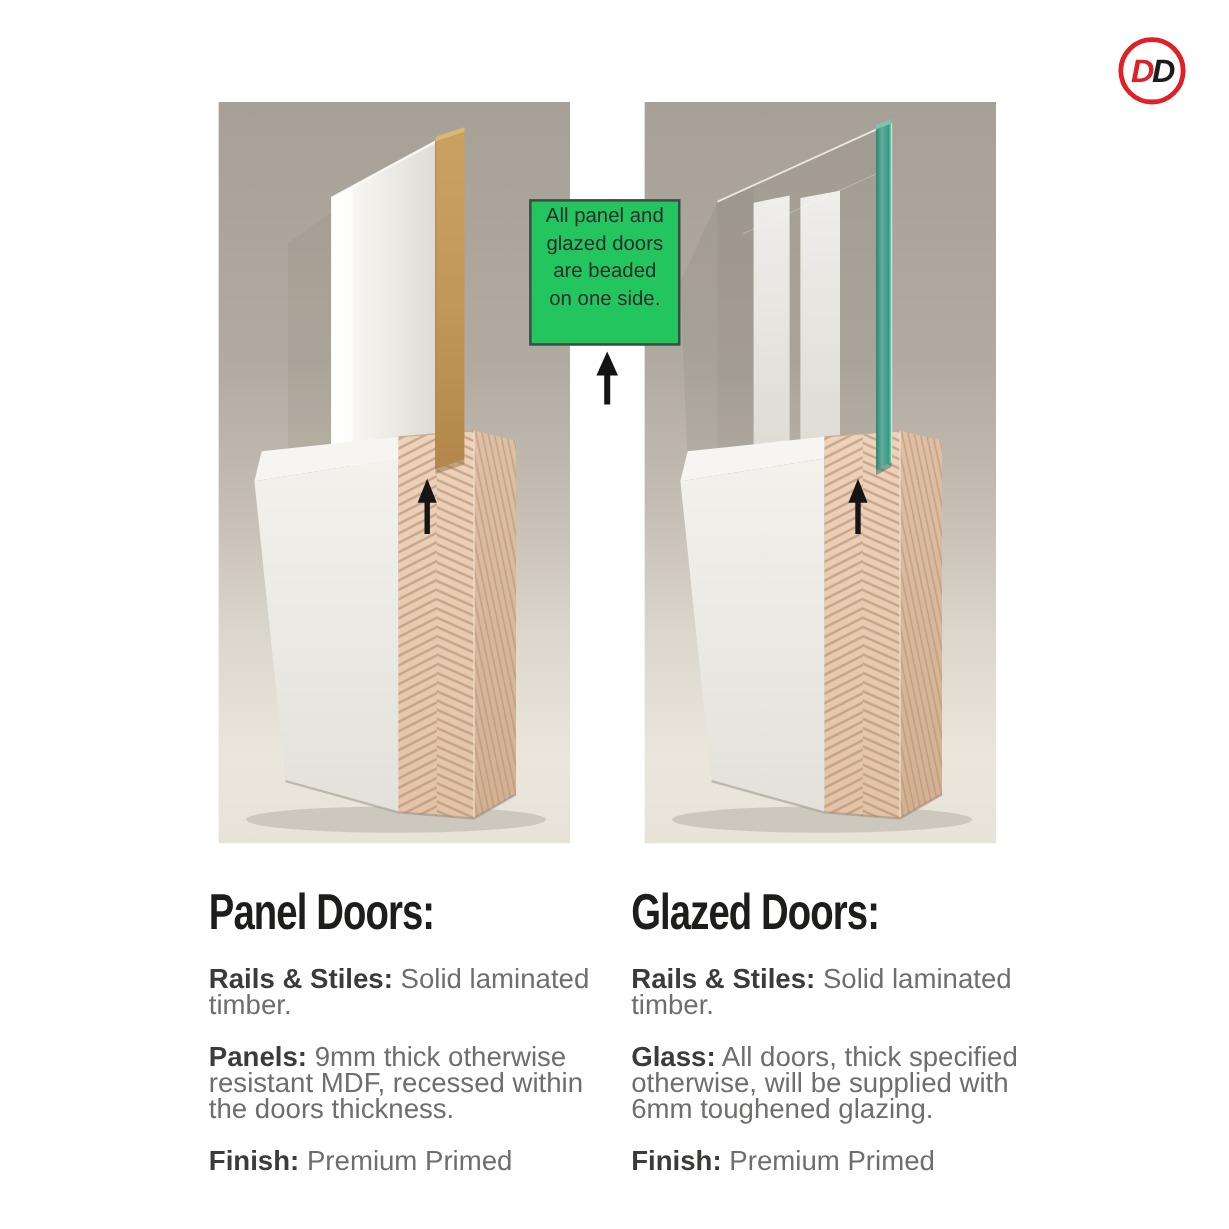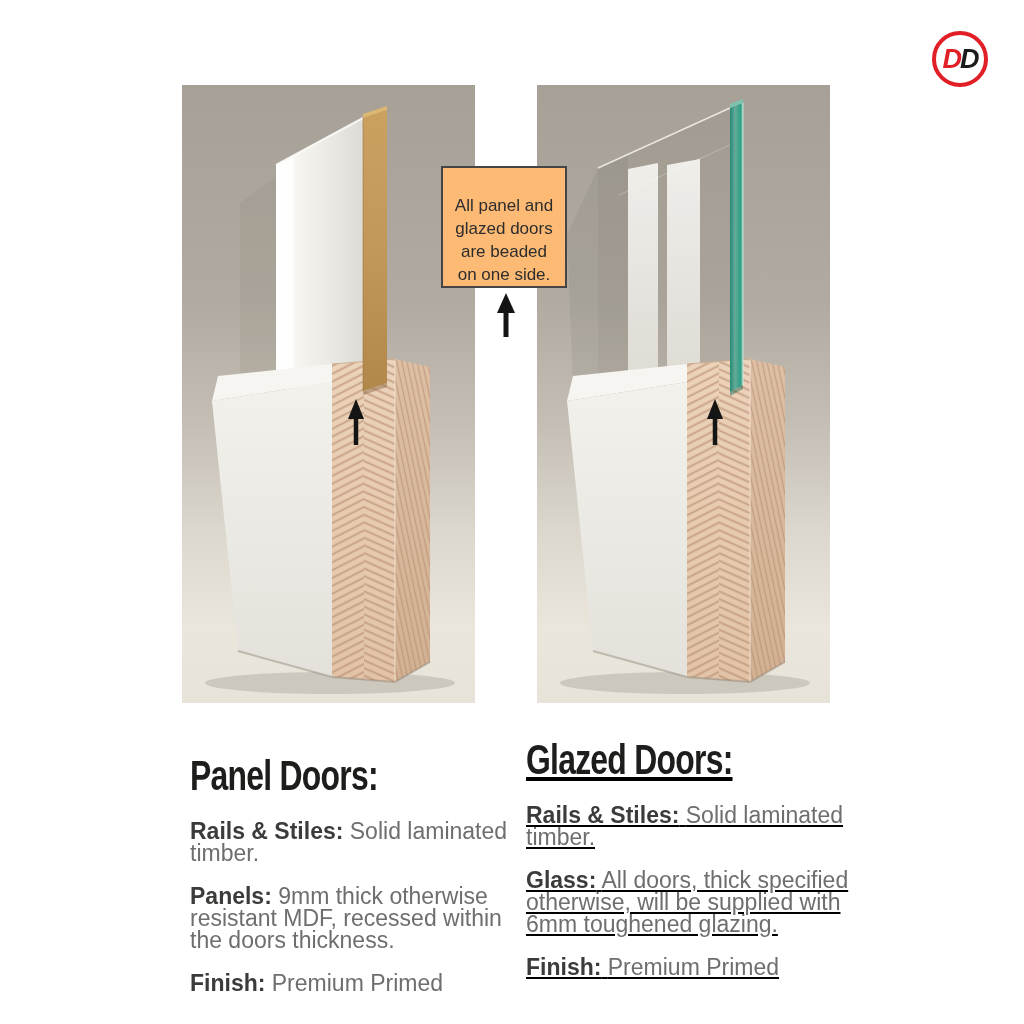--- a/index.html
+++ b/index.html
@@ -27,30 +27,30 @@
   .logo .d1{color:var(--accent-red);}
   .logo .d2{color:#1c1c1c;}
   
   .photo{position:absolute;top:85px;width:293px;height:618px;}
   .photo-left{left:182px;}
   .photo-right{left:537px;}
   .photo svg{display:block;width:100%;height:100%;}
   
   .callout{
     position:absolute;left:441px;top:166px;width:126px;height:122px;
-    background:#fdba74;border:2px solid #454545;
-    display:flex;flex-direction:column;align-items:center;justify-content:flex-end;
+    background:#22c55e;border:2px solid #454545;
+    display:flex;flex-direction:column;align-items:center;justify-content:flex-start;
     text-align:center;font-size:17px;line-height:23px;color:#2d2d2d;z-index:5;
   }
   .callout span{display:block;}
   .mid-arrow{position:absolute;left:493px;top:291px;z-index:5;}
   
   .col{position:absolute;top:738px;width:345px;}
-  .col-left{left:190px;margin-top:16px;}
-  .col-right{left:526px;text-decoration:underline;}
+  .col-left{left:174px;}
+  .col-right{left:526px;}
   .col h2{
     font-size:42px;font-weight:700;color:var(--heading-ink);
     letter-spacing:-1px;line-height:44px;margin:0 0 22px 0;
     transform:scaleX(0.76);transform-origin:left top;white-space:nowrap;
   }
   .spec{font-size:23px;line-height:22px;color:var(--body-ink);margin:0 0 21px 0;}
   .spec b{color:var(--label-ink);font-weight:700;}
   .spec .nl{display:block;}
 </style>
 </head>

